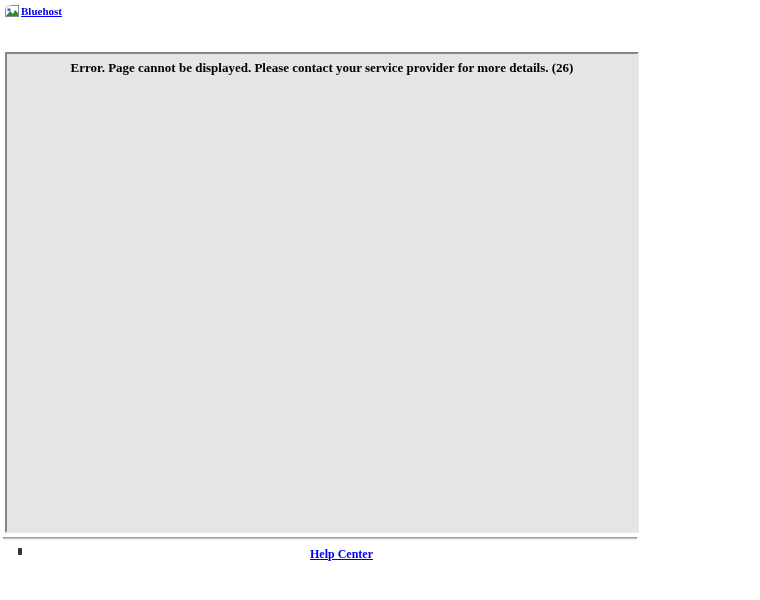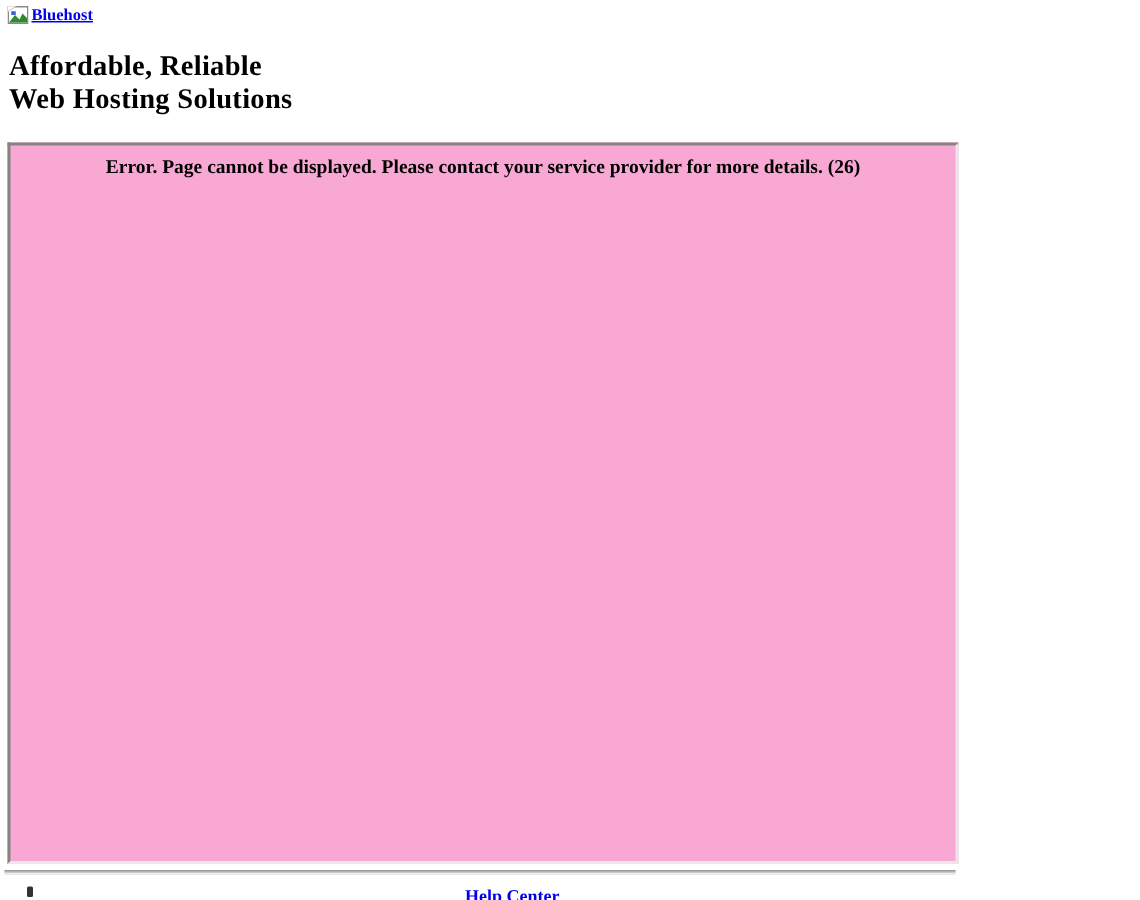--- a/index.html
+++ b/index.html
@@ -40,24 +40,24 @@
   
   h2.heading {
     margin: 13px 0 0 1px;
     font-size: 19px;
     line-height: 22px;
     font-weight: bold;
     letter-spacing: 0.2px;
   }
   
   .error-frame {
-    margin-top: 17px;
+    margin-top: 31px;
     width: 630px;
     height: 477px;
-    background: #f9a8d4;
+    background: #e5e5e5;
     border-style: solid;
     border-width: 2px;
     border-color: #848484 #e8e8e8 #e8e8e8 #848484;
   }
   .error-message {
     margin: 0;
     padding-top: 7px;
     text-align: center;
     font-weight: bold;
     font-size: 13px;
@@ -108,24 +108,20 @@
       <svg width="14" height="12" viewBox="0 0 14 12" xmlns="http://www.w3.org/2000/svg">
         <rect x="0.5" y="0.5" width="13" height="11" fill="#ffffff" stroke="#8a8a8a" stroke-width="1"></rect>
         <path d="M1 11 L5 6 L8 9 L10 5 L13 8 L13 11 Z" fill="#2e8b2e"></path>
         <rect x="2.5" y="3.5" width="3" height="2.5" fill="#3b5fd0"></rect>
         <path d="M0 0 L6 0 L0 4 Z" fill="#ffffff" stroke="#bbbbbb" stroke-width="0.6"></path>
       </svg>
     </span>
     <span class="logo-alt">Bluehost</span>
   </a>
 
-  <h2 class="heading">
-    <span>Affordable, Reliable</span><br>
-    <span>Web Hosting Solutions</span>
-  </h2>
 
   <div class="error-frame">
     <p class="error-message">Error. Page cannot be displayed. Please contact your service provider for more details. (26)</p>
   </div>
 
   <div class="rule"></div>
 
   <div class="footer">
     <span class="fragment"></span>
     <a class="help-link" href="#">Help Center</a>

